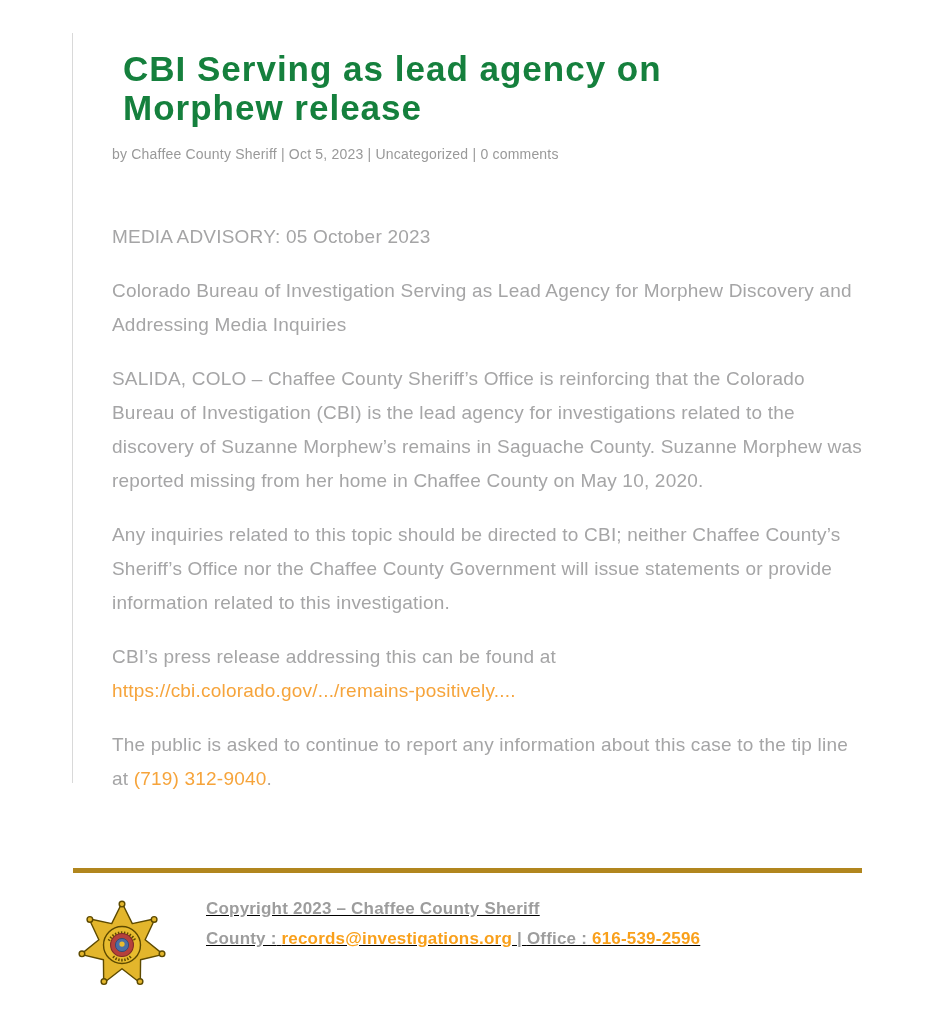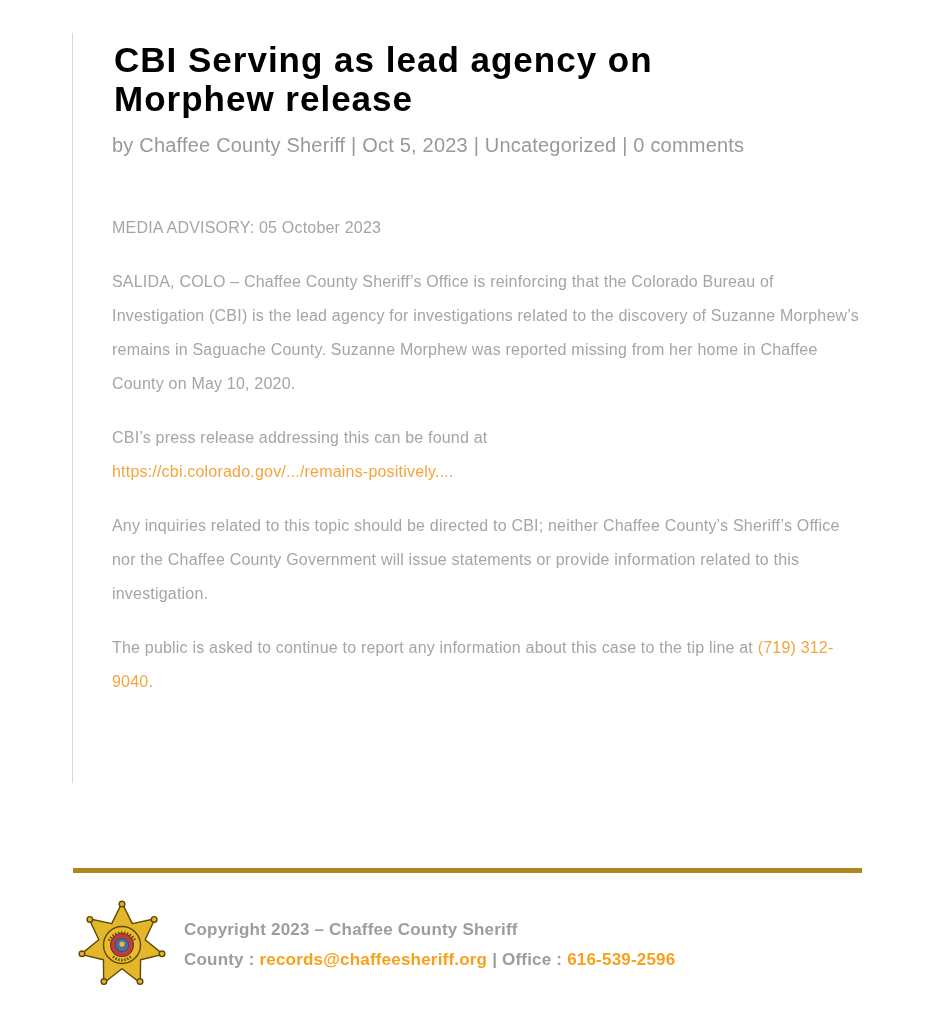--- a/index.html
+++ b/index.html
@@ -15,60 +15,60 @@
     left: 72px; top: 33px;
     width: 1px; height: 750px;
     background: #d9d9d9;
   }
   .content {
     position: absolute;
     left: 112px; top: 38px;
     width: 755px;
   }
   h1.post-title {
-    margin: 2px;
+    margin: 11px;
     font-size: 35px;
     line-height: 39px;
     font-weight: 700;
     letter-spacing: 1px;
-    color: #000000;
+    color: #15803d;
   }
   .byline {
     margin-top: 15px;
-    font-size: 20px;
+    font-size: 14px;
     line-height: 24px;
     color: #999999;
     letter-spacing: 0.2px;
   }
   .byline a { color: #999999; text-decoration: none; cursor: pointer; }
   article { margin-top: 54px; }
   article p {
     margin: 11px 0 20px 0;
-    font-size: 16px;
+    font-size: 19px;
     line-height: 34px;
     color: #a5a5a6;
     letter-spacing: 0.2px;
   }
   a.body-link {
     color: #f6a43b;
     text-decoration: none;
     cursor: pointer;
   }
   .divider {
     position: absolute;
     left: 73px; top: 868px;
     width: 789px; height: 5px;
     background: #b1861e;
   }
   footer.site-footer {
     position: absolute;
     left: 78px; top: 899px;
     display: flex;
-    align-items: center;
-    gap: 18px;
+    gap: 40px;
+    text-decoration: underline;
   }
   .badge { width: 88px; height: 92px; flex: 0 0 auto; }
   .footer-text {
     display: flex;
     flex-direction: column;
     gap: 10px;
     font-size: 17px;
     font-weight: 700;
     letter-spacing: 0.2px;
   }
@@ -90,23 +90,24 @@
     <span>|</span>
     <span>Oct 5, 2023</span>
     <span>|</span>
     <a>Uncategorized</a>
     <span>|</span>
     <a>0 comments</a>
   </div>
 
   <article>
     <p>MEDIA ADVISORY: 05 October 2023</p>
+    <p>Colorado Bureau of Investigation Serving as Lead Agency for Morphew Discovery and Addressing Media Inquiries</p>
     <p>SALIDA, COLO – Chaffee County Sheriff’s Office is reinforcing that the Colorado Bureau of Investigation (CBI) is the lead agency for investigations related to the discovery of Suzanne Morphew’s remains in Saguache County. Suzanne Morphew was reported missing from her home in Chaffee County on May 10, 2020.</p>
+    <p>Any inquiries related to this topic should be directed to CBI; neither Chaffee County’s Sheriff’s Office nor the Chaffee County Government will issue statements or provide information related to this investigation.</p>
     <p><span>CBI’s press release addressing this can be found at</span><br><a class="body-link">https://cbi.colorado.gov/.../remains-positively....</a></p>
-    <p>Any inquiries related to this topic should be directed to CBI; neither Chaffee County’s Sheriff’s Office nor the Chaffee County Government will issue statements or provide information related to this investigation.</p>
     <p><span>The public is asked to continue to report any information about this case to the tip line at</span>
       <a class="body-link">(719) 312-9040</a><span>.</span></p>
   </article>
 </main>
 
 <div class="divider"></div>
 
 <footer class="site-footer">
   <div class="badge">
     <svg viewBox="0 0 100 100" width="88" height="92" aria-hidden="true">
@@ -125,19 +126,19 @@
       <path d="M 40 63 A 14 14 0 0 0 60 63" fill="none" stroke="#5d4a00" stroke-width="3" stroke-dasharray="1.6,1.8"></path>
       <circle cx="50" cy="50" r="13" fill="#b5413c" stroke="#7e2c28" stroke-width="1.2"></circle>
       <circle cx="50" cy="50" r="7.5" fill="#4a6fa5" stroke="#2e4a75" stroke-width="1"></circle>
       <circle cx="50" cy="49" r="3" fill="#e8bc2e"></circle>
     </svg>
   </div>
   <div class="footer-text">
     <div class="copyright">Copyright 2023 – Chaffee County Sheriff</div>
     <div class="contact">
       <span>County :</span>
-      <a class="footer-link">records@chaffeesheriff.org</a>
+      <a class="footer-link">records@investigations.org</a>
       <span>|</span>
       <span>Office :</span>
       <a class="footer-link">616-539-2596</a>
     </div>
   </div>
 </footer>
 
 </body></html>

